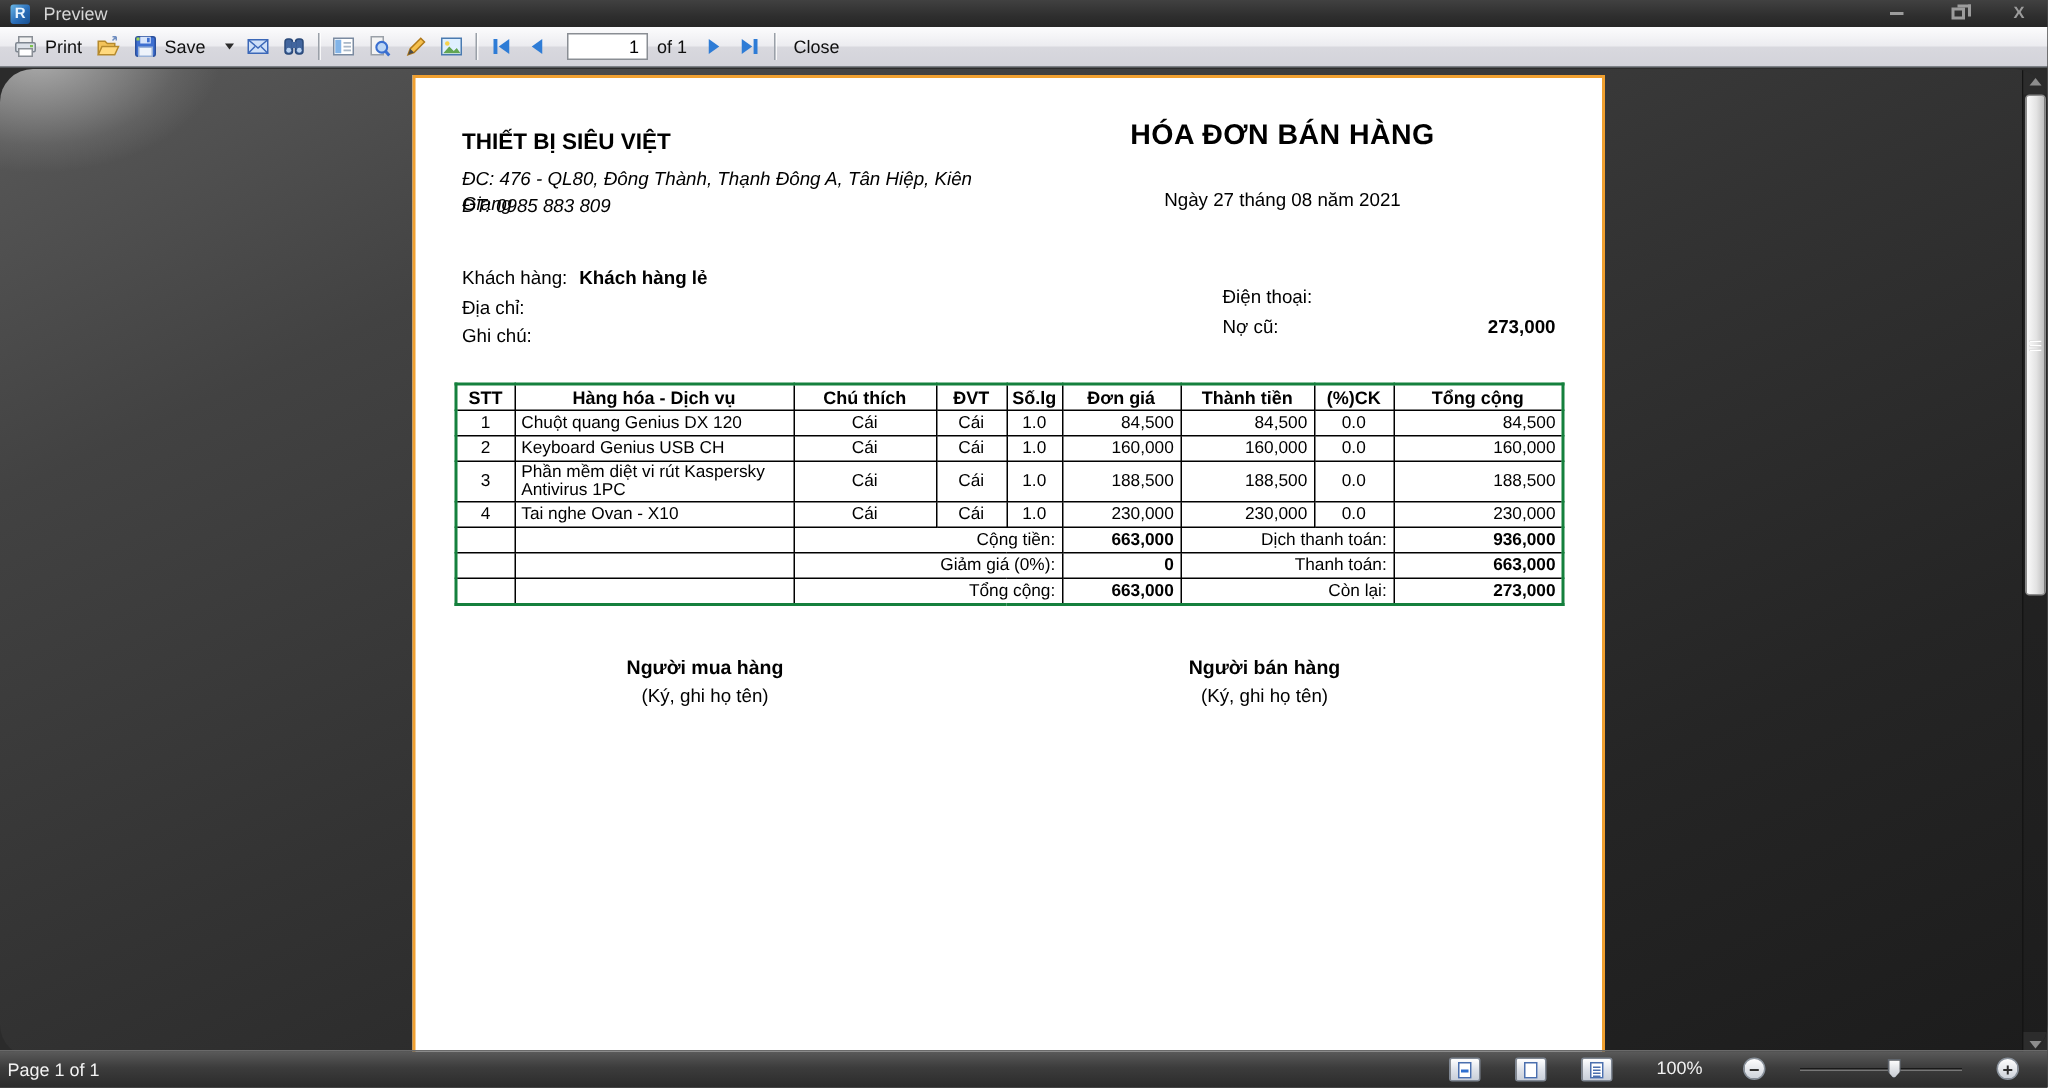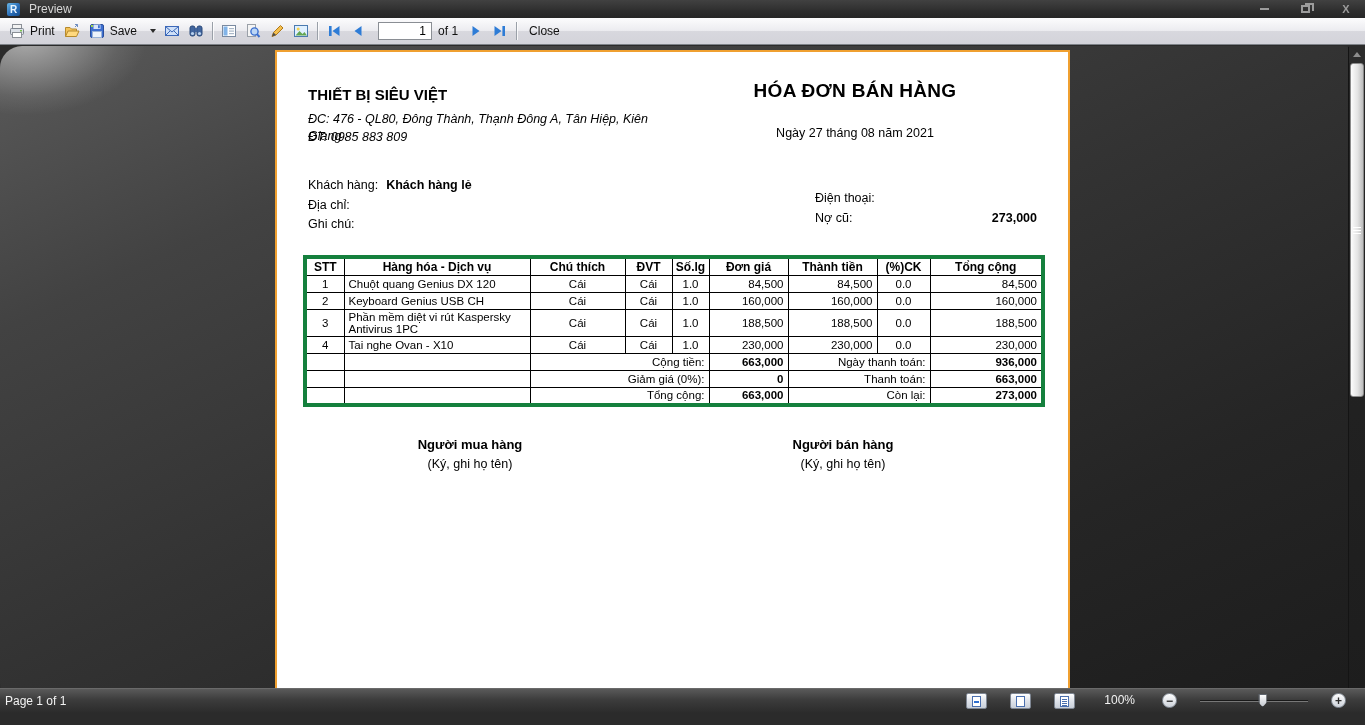--- a/index.html
+++ b/index.html
@@ -61,21 +61,21 @@
 
   .customer-left { left:31px; top:124px; font-size:12.5px; line-height:19.5px; }
   .customer-right { left:538px; top:124px; width:222px; font-size:12.5px; line-height:19.5px;margin-top:13px; }
   .cust-row { display:flex; }
   .cust-val-b { font-weight:bold; margin-left:8px; }
   .debt-row { display:flex; justify-content:space-between; }
   .debt-val { font-weight:bold; }
 
   
   .invoice-table { position:absolute; left:26px; top:203px; border-collapse:collapse;
-    border:4px solid #15803d; table-layout:fixed; width:738px; }
+    border:2px solid #15803d; table-layout:fixed; width:738px; }
   .invoice-table th, .invoice-table td { border:1px solid #000; overflow:hidden; }
   .invoice-table th { font-size:12px; font-weight:bold; text-align:center; padding:1px 3px; height:17px; }
   .invoice-table td { font-size:11.5px; padding:1px 4px; height:17px; }
   .al-l{text-align:left} .al-c{text-align:center} .al-r{text-align:right}
   .bold{font-weight:bold}
 
   .signatures { left:0; top:385px; width:100%; height:60px; }
   .sig { position:absolute; transform:translateX(-50%); text-align:center; }
   .sig-buyer { left:193px; } .sig-seller { left:566px; }
   .sig-title { font-size:13px; font-weight:bold; }
@@ -91,21 +91,21 @@
     border-bottom:5px solid #8d8d8d; }
   .tri-down { width:0; height:0; border-left:4px solid transparent; border-right:4px solid transparent;
     border-top:5px solid #8d8d8d; }
   .vs-thumb { position:absolute; top:17px; left:1px; width:14px; height:334px; border-radius:3px;
     background:linear-gradient(90deg,#fcfcfc,#e3e3e3 55%,#bdbdbd); border:1px solid #8a8a8a;
     display:flex; align-items:center; justify-content:center; }
   .grip { width:8px; }
   .grip div { height:1px; background:#9a9a9a; margin:2px 0; border-bottom:1px solid #fff; }
 
   
-  .statusbar { position:absolute; bottom:12px; left:0; right:0; height:24px;
+  .statusbar { position:absolute; bottom:0; left:0; right:0; height:24px;
     background:linear-gradient(#5a5a5a,#3c3c3c 45%,#2b2b2b);
     border-top:1px solid #6a6a6a; color:#f2f2f2; font-size:12px;
     display:flex; align-items:center; padding:12px 5px; }
   .sb-right { margin-left:auto; display:flex; align-items:flex-start; gap:23px; padding-right:14px; }
   .view-btn { width:21px; height:16px; border:1px solid #7f8793;
     background:linear-gradient(#ffffff,#dfe3ea 50%,#c9cfd9); border-radius:2px;
     display:flex; align-items:center; justify-content:center; padding:0; cursor:default; }
   .mini-page { width:9px; height:11px; background:#fff; border:1px solid #4a6fae; position:relative; }
   .mp-arrow::before { content:""; position:absolute; left:1px; top:4px; width:5px; height:2px; background:#2f6fd0; }
   .mp-lines::before { content:""; position:absolute; left:1px; top:2px; width:5px; height:1px;
@@ -356,21 +356,21 @@
               <td class="al-r">230,000</td>
               <td class="al-r">230,000</td>
               <td class="al-c">0.0</td>
               <td class="al-r">230,000</td>
             </tr>
             <tr>
               <td class="al-c"></td>
               <td class="al-l"></td>
               <td class="al-r" colspan="3">Cộng tiền:</td>
               <td class="al-r bold">663,000</td>
-              <td class="al-r" colspan="2">Ngày thanh toán:</td>
+              <td class="al-r" colspan="2">Dịch thanh toán:</td>
               <td class="al-r bold">936,000</td>
             </tr>
             <tr>
               <td class="al-c"></td>
               <td class="al-l"></td>
               <td class="al-r" colspan="3">Giảm giá (0%):</td>
               <td class="al-r bold">0</td>
               <td class="al-r" colspan="2">Thanh toán:</td>
               <td class="al-r bold">663,000</td>
             </tr>

